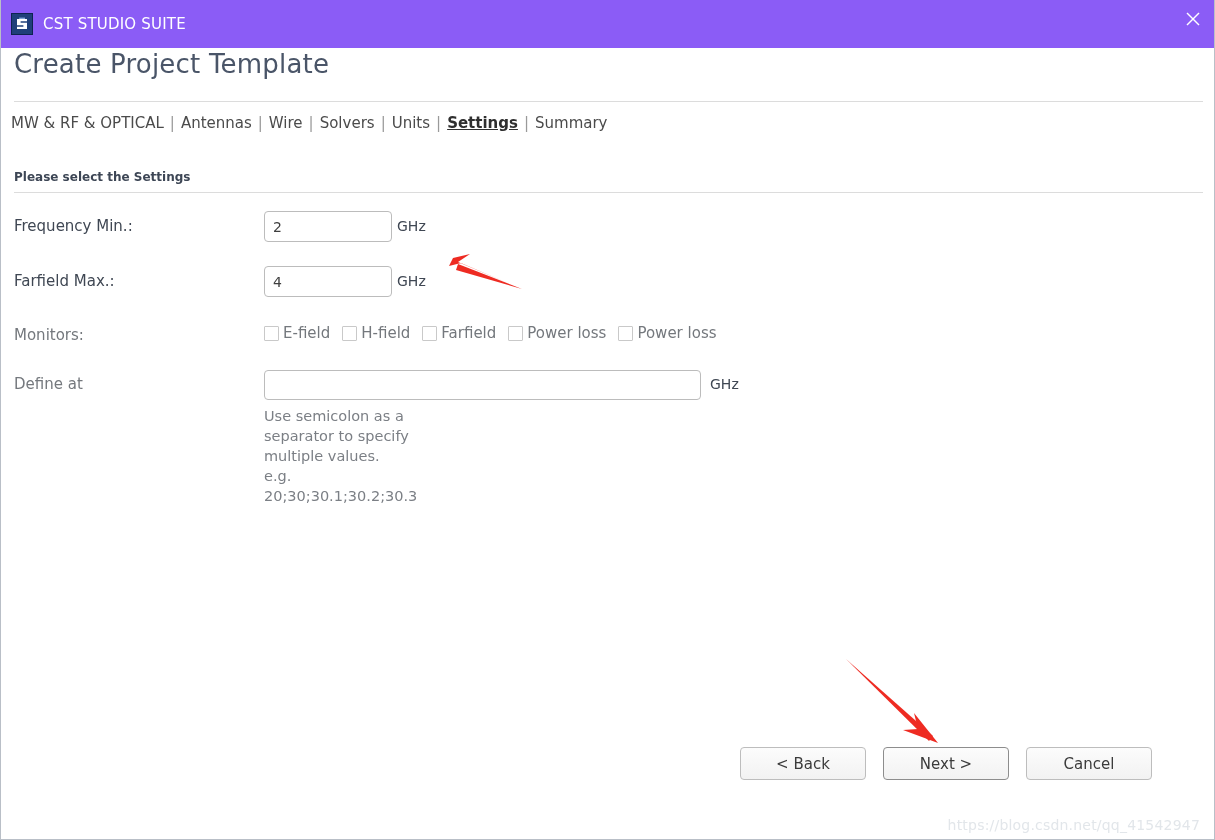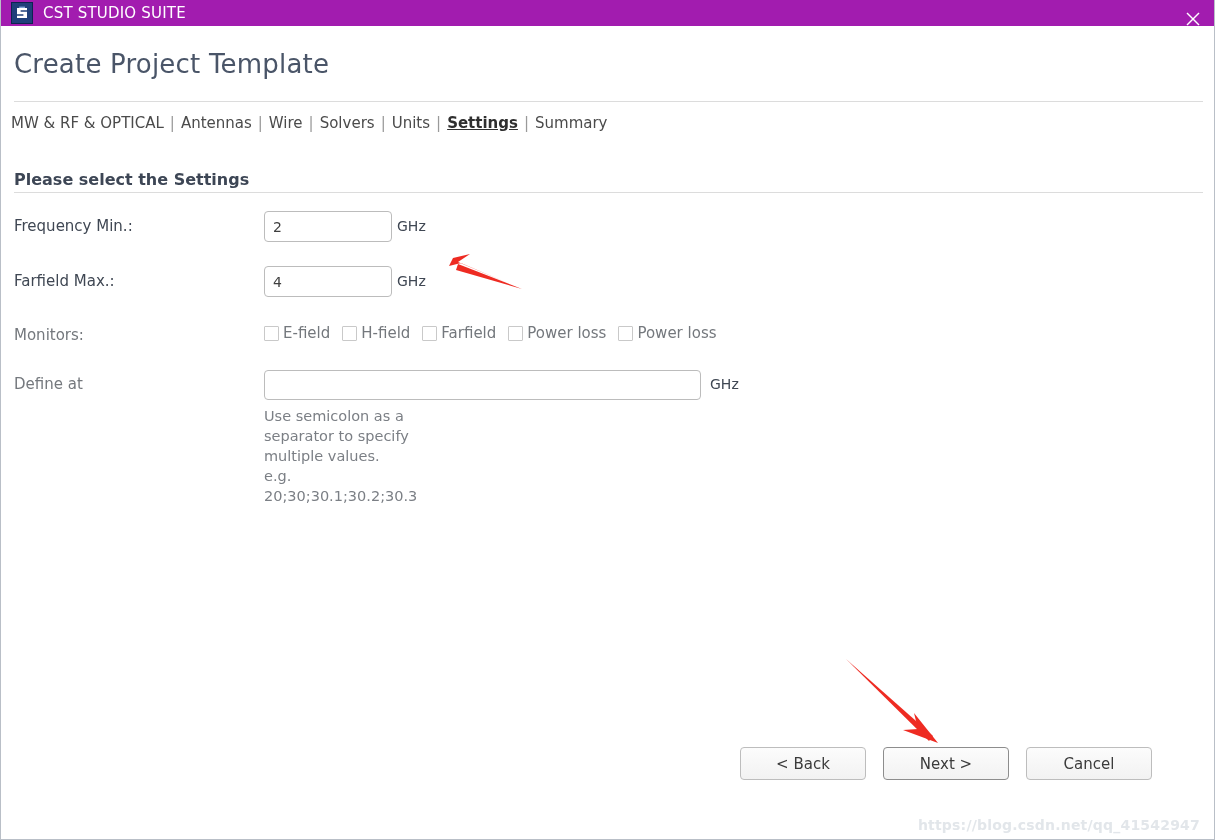--- a/index.html
+++ b/index.html
@@ -19,22 +19,22 @@
     border: 1px solid #b9bfc7;
     border-top: none;
     overflow: hidden;
   }
 
   
   .titlebar {
     position: absolute;
     top: 0; left: 0;
     width: 1215px;
-    height: 26px;
-    background: #a21caf;
+    height: 48px;
+    background: #8b5cf6;
     display: flex;
     align-items: center;
   }
   .title-icon {
     width: 22px; height: 22px;
     margin-left: 10px;
     background: #1f3f7a;
     border: 1px solid #0d2350;
     position: relative;
     flex: none;
@@ -97,21 +97,21 @@
   .breadcrumb .sep {
     color: #9a9a9a;
     padding: 0 6px;
   }
 
   
   .section-heading {
     position: absolute;
     left: 13px;
     top: 170px;
-    font-size: 16px;
+    font-size: 12px;
     font-weight: bold;
     color: #3d4655;
   }
 
   
   .form { position: absolute; left: 0; top: 0; width: 1215px; }
 
   .row { position: absolute; left: 13px; }
   .row-label {
     position: absolute;
@@ -229,21 +229,20 @@
   }
 
   
   .watermark {
     position: absolute;
     right: 14px;
     bottom: 6px;
     font-size: 14px;
     color: #e2e6ea;
     letter-spacing: 0.2px;
-    font-weight: bold;
   }
 </style>
 </head>
 <body>
 
 <div id="app">
 
   <div class="titlebar">
     <div class="title-icon">
       <svg width="16" height="16" viewBox="0 0 16 16">

